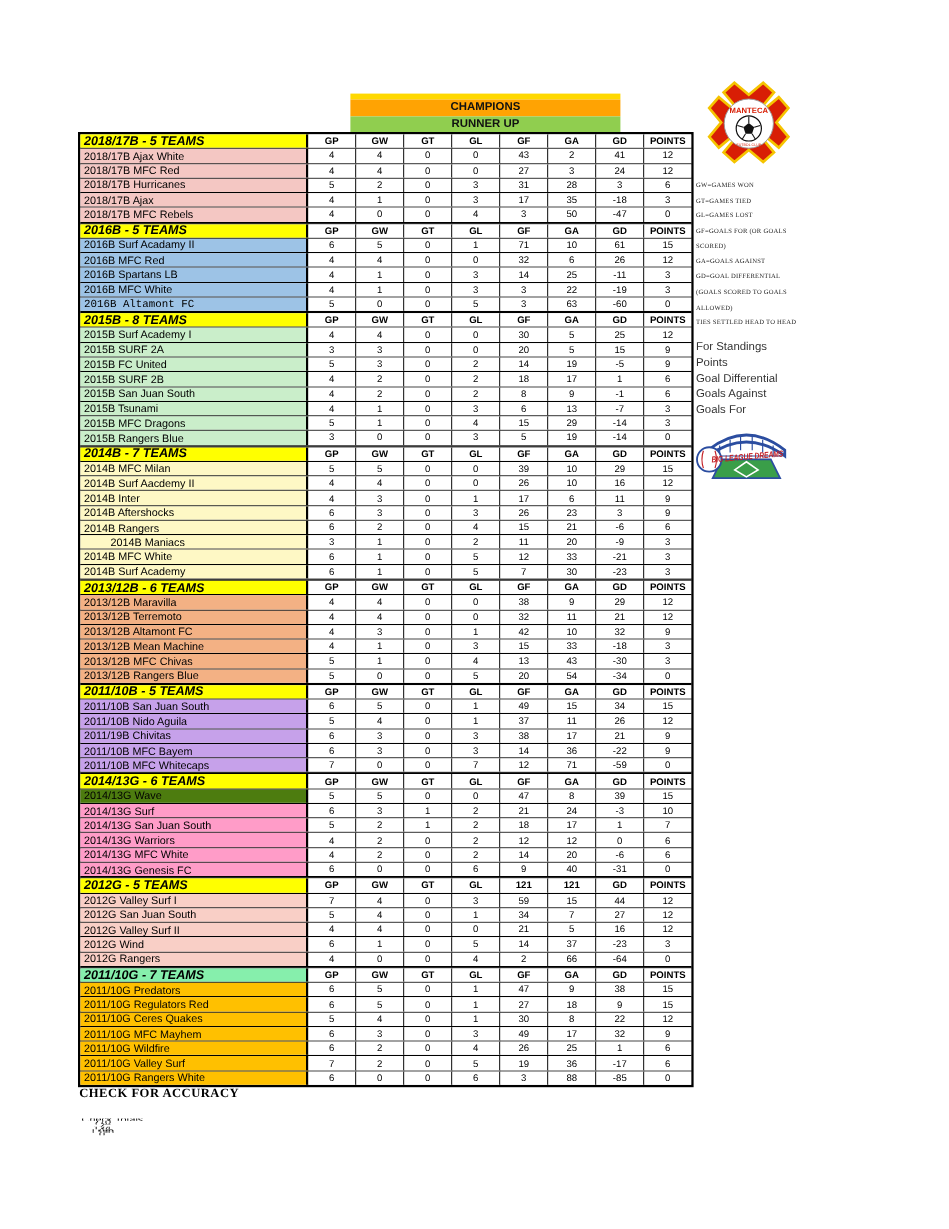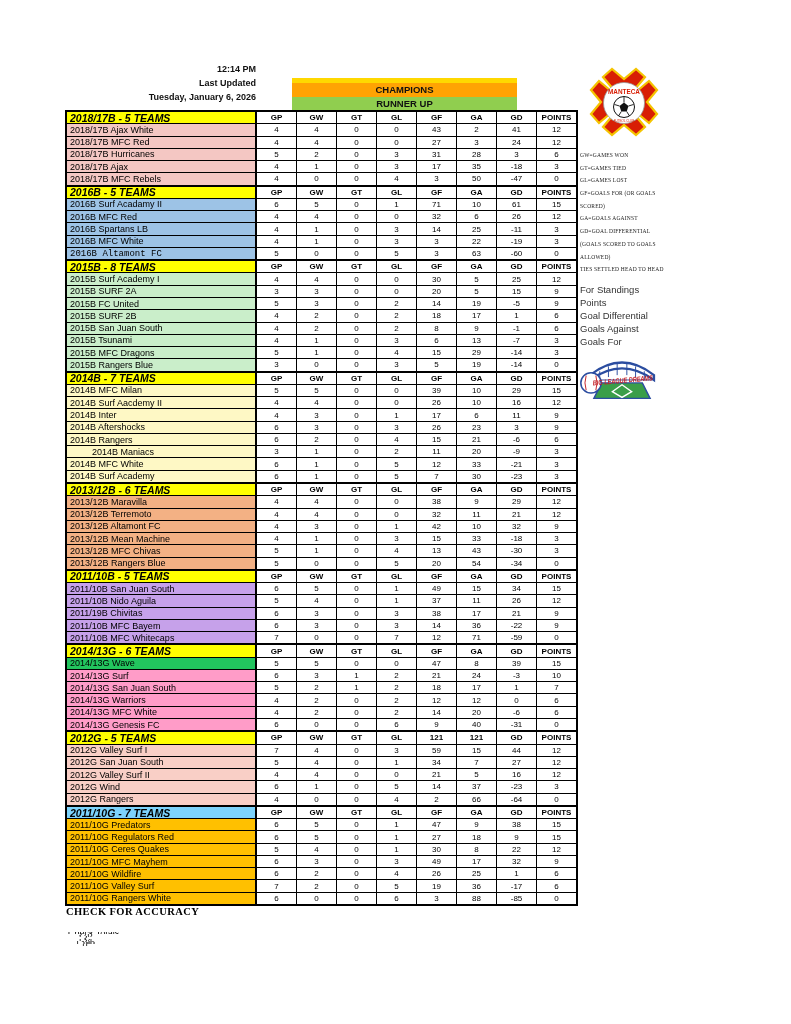--- a/index.html
+++ b/index.html
@@ -50,25 +50,20 @@
   .legend div { height:12.7px; }
   .note { position:absolute; left:580px; top:284px; font-size:9.5px; color:#333; }
   .note div { height:12.9px; }
   .bld { position:absolute; left:578px; top:348px; }
 </style>
 </head>
 <body>
 
 <div class="page">
 
-  <div class="meta">
-    <div>12:14 PM</div>
-    <div>Last  Updated</div>
-    <div>Tuesday, January 6, 2026</div>
-  </div>
 
   <div class="banner">
     <div class="banner-strip" style="background: rgb(255, 216, 0);"></div>
     <div class="banner-champ" style="background: rgb(255, 163, 3);">CHAMPIONS</div>
     <div class="banner-runner" style="background: rgb(144, 206, 79);">RUNNER UP</div>
   </div>
 
   <div class="tbl">
       <div class="row header-row">
         <div class="cell name" style="background: rgb(255, 255, 0);">2018/17B - 5 TEAMS</div>
@@ -548,21 +543,21 @@
         <div class="cell num">GP</div>
         <div class="cell num">GW</div>
         <div class="cell num">GT</div>
         <div class="cell num">GL</div>
         <div class="cell num">GF</div>
         <div class="cell num">GA</div>
         <div class="cell num">GD</div>
         <div class="cell num points">POINTS</div>
       </div>
       <div class="row team-row">
-        <div class="cell name" style="background: #22c55e;">2014/13G Wave</div>
+        <div class="cell name" style="background: #4d7c0f;">2014/13G Wave</div>
         <div class="cell num">5</div>
         <div class="cell num">5</div>
         <div class="cell num">0</div>
         <div class="cell num">0</div>
         <div class="cell num">47</div>
         <div class="cell num">8</div>
         <div class="cell num">39</div>
         <div class="cell num points">15</div>
       </div>
       <div class="row team-row">
@@ -680,21 +675,21 @@
         <div class="cell num">4</div>
         <div class="cell num">0</div>
         <div class="cell num">0</div>
         <div class="cell num">4</div>
         <div class="cell num">2</div>
         <div class="cell num">66</div>
         <div class="cell num">-64</div>
         <div class="cell num points">0</div>
       </div>
       <div class="row header-row">
-        <div class="cell name" style="background: #7dd3fc; text-align: center;">2011/10G - 7 TEAMS</div>
+        <div class="cell name" style="background: #86efac; text-align: center;">2011/10G - 7 TEAMS</div>
         <div class="cell num">GP</div>
         <div class="cell num">GW</div>
         <div class="cell num">GT</div>
         <div class="cell num">GL</div>
         <div class="cell num">GF</div>
         <div class="cell num">GA</div>
         <div class="cell num">GD</div>
         <div class="cell num points">POINTS</div>
       </div>
       <div class="row team-row">

